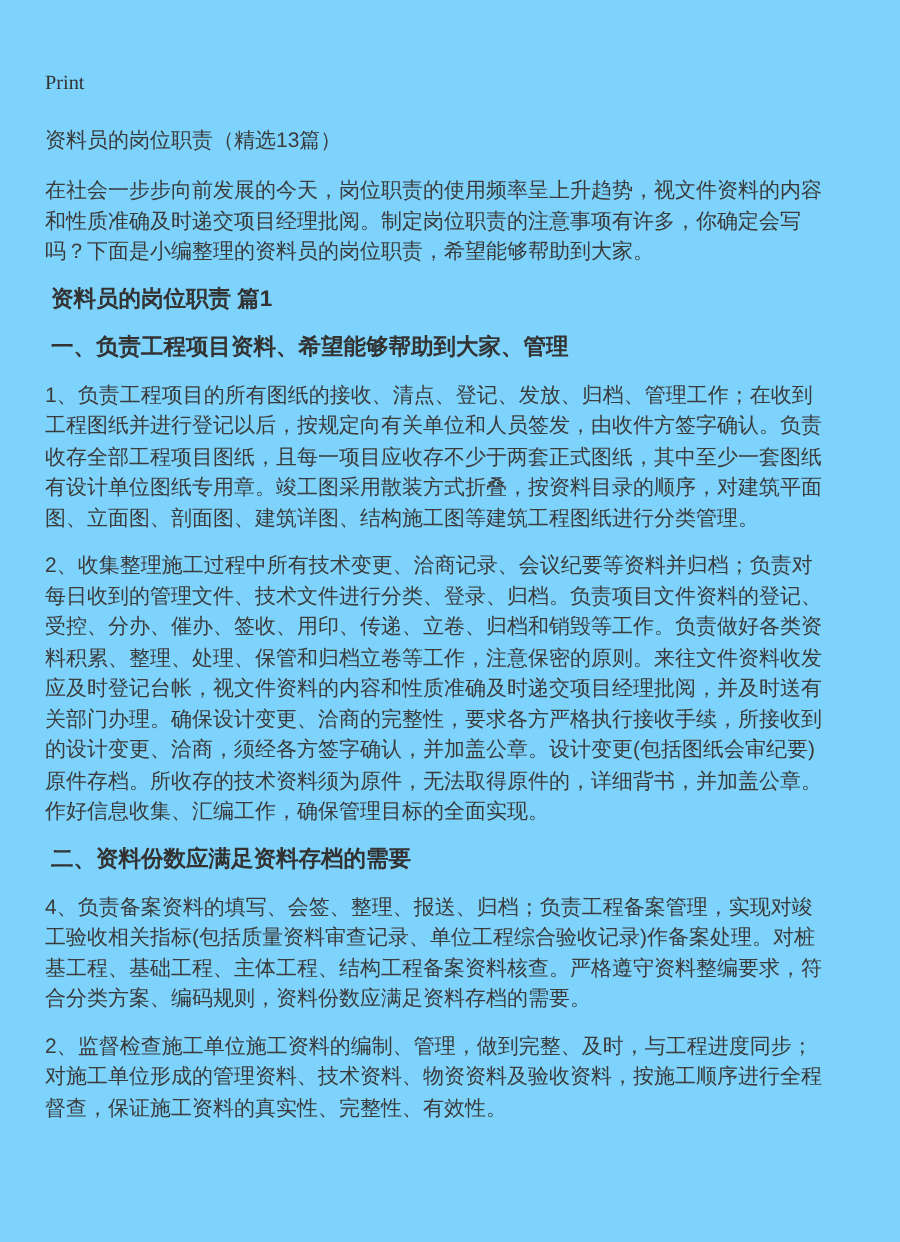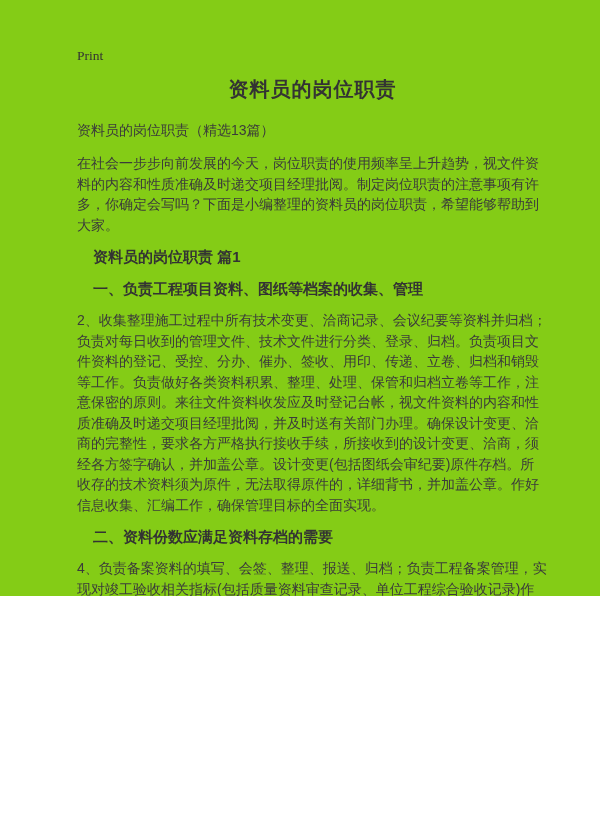--- a/index.html
+++ b/index.html
@@ -3,24 +3,24 @@
 <meta charset="utf-8">
 <style>
   html, body {
     margin: 0;
     padding: 0;
     background: #ffffff;
   }
   .page {
     position: relative;
     width: 600px;
-    height: 596px;
-    background: #84cc16;
+    height: 828px;
+    background: #7dd3fc;
     box-sizing: border-box;
-    padding: 46px 52px 0 77px;
+    padding: 46px 52px 0 30px;
     overflow: hidden;
     font-family: "Liberation Sans", sans-serif;
     color: #3b3b3b;
   }
   .print-link {
     font-family: "Liberation Serif", serif;
     font-size: 13.5px;
     line-height: 15px;
     color: #333333;
     cursor: pointer;
@@ -45,45 +45,46 @@
     margin: 11px 0;
     font-size: 14px;
     line-height: 20.5px;
     color: #3b3b3b;
     word-break: break-all;
   }
   .para.intro {
     margin-top: 13px;
   }
   .heading {
-    margin: 11px 16px;
+    margin: 11px 4px;
     font-size: 15px;
     line-height: 21px;
     font-weight: bold;
     color: #333333;
   }
 </style>
 </head>
 <body>
 
 <div class="page">
 
   <span class="print-link">Print</span>
 
-  <h1 class="doc-title">资料员的岗位职责</h1>
 
   <p class="subtitle">资料员的岗位职责（精选13篇）</p>
 
   <p class="para intro">在社会一步步向前发展的今天，岗位职责的使用频率呈上升趋势，视文件资料的内容和性质准确及时递交项目经理批阅。制定岗位职责的注意事项有许多，你确定会写吗？下面是小编整理的资料员的岗位职责，希望能够帮助到大家。</p>
 
   <h2 class="heading">资料员的岗位职责 篇1</h2>
 
-  <h2 class="heading">一、负责工程项目资料、图纸等档案的收集、管理</h2>
+  <h2 class="heading">一、负责工程项目资料、希望能够帮助到大家、管理</h2>
 
+  <p class="para">1、负责工程项目的所有图纸的接收、清点、登记、发放、归档、管理工作；在收到工程图纸并进行登记以后，按规定向有关单位和人员签发，由收件方签字确认。负责收存全部工程项目图纸，且每一项目应收存不少于两套正式图纸，其中至少一套图纸有设计单位图纸专用章。竣工图采用散装方式折叠，按资料目录的顺序，对建筑平面图、立面图、剖面图、建筑详图、结构施工图等建筑工程图纸进行分类管理。</p>
 
   <p class="para">2、收集整理施工过程中所有技术变更、洽商记录、会议纪要等资料并归档；负责对每日收到的管理文件、技术文件进行分类、登录、归档。负责项目文件资料的登记、受控、分办、催办、签收、用印、传递、立卷、归档和销毁等工作。负责做好各类资料积累、整理、处理、保管和归档立卷等工作，注意保密的原则。来往文件资料收发应及时登记台帐，视文件资料的内容和性质准确及时递交项目经理批阅，并及时送有关部门办理。确保设计变更、洽商的完整性，要求各方严格执行接收手续，所接收到的设计变更、洽商，须经各方签字确认，并加盖公章。设计变更(包括图纸会审纪要)原件存档。所收存的技术资料须为原件，无法取得原件的，详细背书，并加盖公章。作好信息收集、汇编工作，确保管理目标的全面实现。</p>
 
   <h2 class="heading">二、资料份数应满足资料存档的需要</h2>
 
   <p class="para">4、负责备案资料的填写、会签、整理、报送、归档；负责工程备案管理，实现对竣工验收相关指标(包括质量资料审查记录、单位工程综合验收记录)作备案处理。对桩基工程、基础工程、主体工程、结构工程备案资料核查。严格遵守资料整编要求，符合分类方案、编码规则，资料份数应满足资料存档的需要。</p>
 
+  <p class="para">2、监督检查施工单位施工资料的编制、管理，做到完整、及时，与工程进度同步；对施工单位形成的管理资料、技术资料、物资资料及验收资料，按施工顺序进行全程督查，保证施工资料的真实性、完整性、有效性。</p>
 
 </div>
 
 </body></html>

